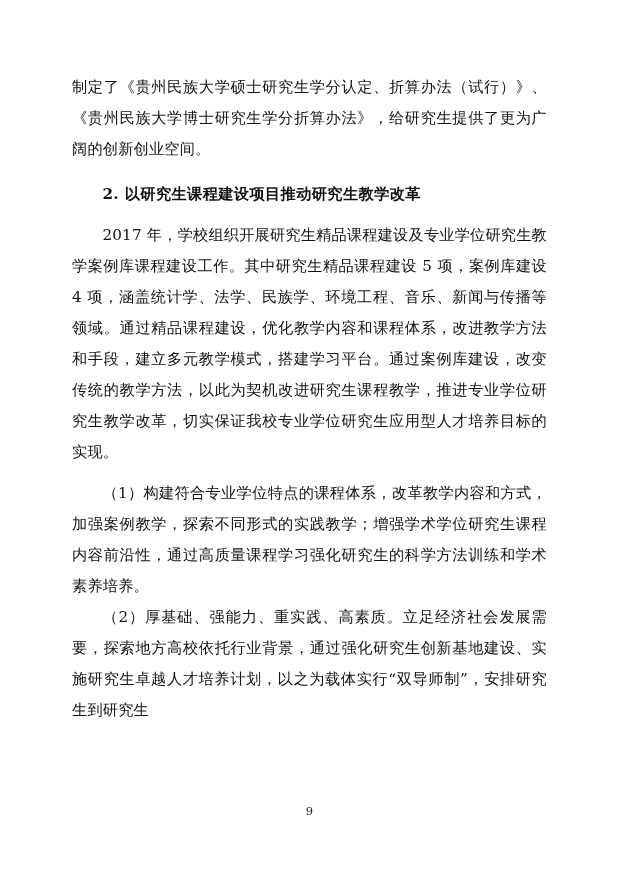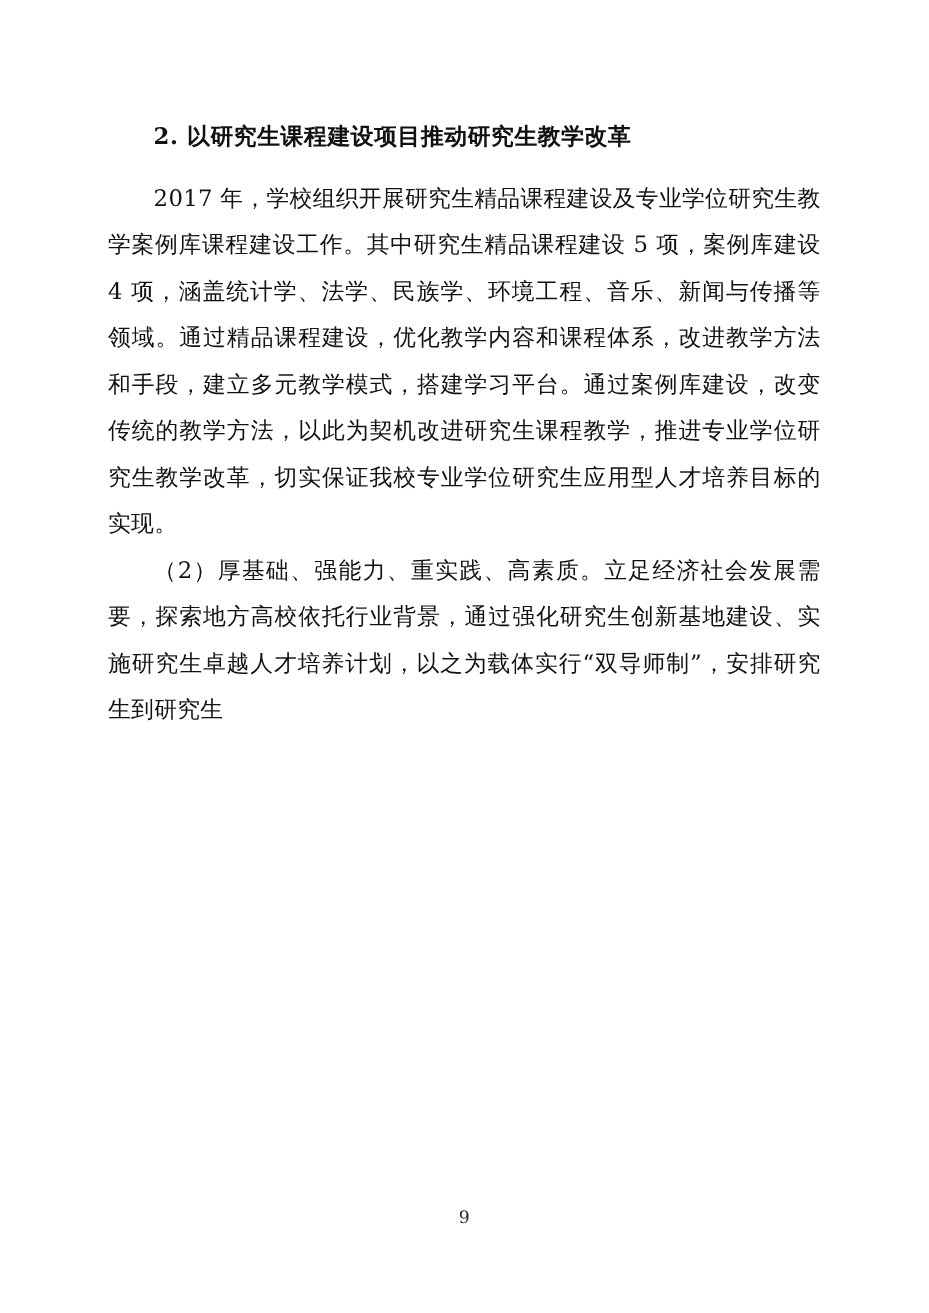--- a/index.html
+++ b/index.html
@@ -33,21 +33,21 @@
     text-justify: inter-ideograph;
     letter-spacing: 0.2px;
     color: #111;
   }
   p.indent {
     text-indent: 2em;
   }
   p.heading {
     font-weight: bold;
     text-indent: 2em;
-    margin-top: 4px;
+    margin-top: 14px;
     margin-bottom: 10px;
     letter-spacing: 0.4px;
   }
   p.spaced {
     margin-top: 10px;
   }
   .page-number {
     position: absolute;
     left: 0;
     right: 0;
@@ -56,18 +56,20 @@
     font-size: 11.5px;
     font-family: "DejaVu Serif", "Liberation Serif", serif;
     color: #222;
   }
 </style>
 </head>
 <body>
 
 <div class="page">
   <div class="content">
+    <p class="">制定了《贵州民族大学硕士研究生学分认定、折算办法（试行）》、《贵州民族大学博士研究生学分折算办法》，给研究生提供了更为广阔的创新创业空间。</p>
     <p class="heading">2. 以研究生课程建设项目推动研究生教学改革</p>
     <p class="indent">2017 年，学校组织开展研究生精品课程建设及专业学位研究生教学案例库课程建设工作。其中研究生精品课程建设 5 项，案例库建设 4 项，涵盖统计学、法学、民族学、环境工程、音乐、新闻与传播等领域。通过精品课程建设，优化教学内容和课程体系，改进教学方法和手段，建立多元教学模式，搭建学习平台。通过案例库建设，改变传统的教学方法，以此为契机改进研究生课程教学，推进专业学位研究生教学改革，切实保证我校专业学位研究生应用型人才培养目标的实现。</p>
+    <p class="indent spaced">（1）构建符合专业学位特点的课程体系，改革教学内容和方式，加强案例教学，探索不同形式的实践教学；增强学术学位研究生课程内容前沿性，通过高质量课程学习强化研究生的科学方法训练和学术素养培养。</p>
     <p class="indent">（2）厚基础、强能力、重实践、高素质。立足经济社会发展需要，探索地方高校依托行业背景，通过强化研究生创新基地建设、实施研究生卓越人才培养计划，以之为载体实行“双导师制”，安排研究生到研究生</p>
   </div>
   <div class="page-number">9</div>
 </div>
 
 </body></html>

